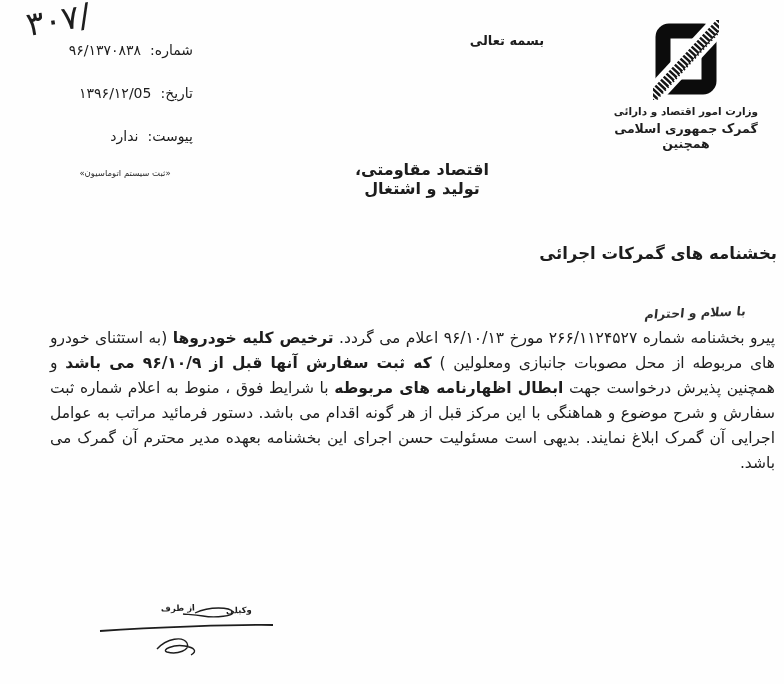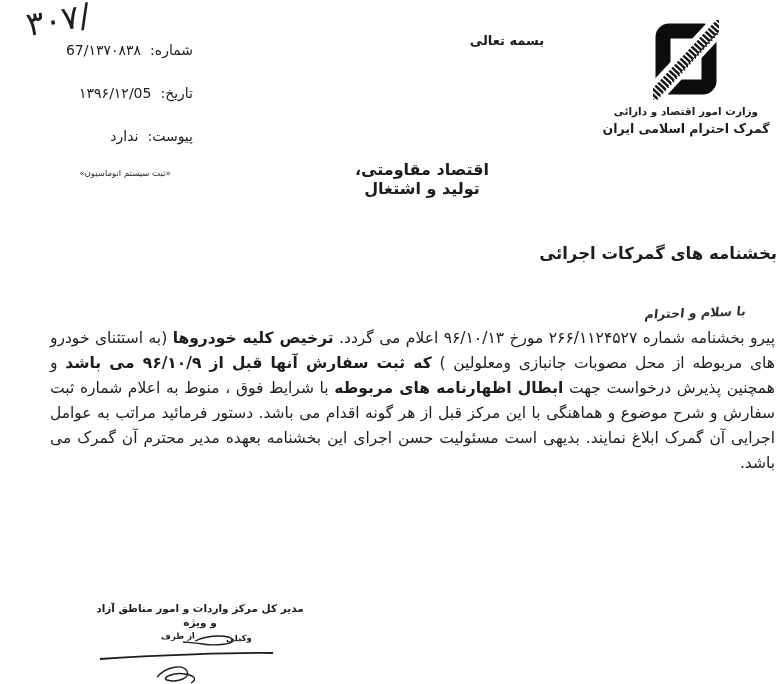--- a/index.html
+++ b/index.html
@@ -69,21 +69,21 @@
   .scribble-wrap svg{position:absolute;left:0;top:0;}
 </style>
 </head>
 <body>
 
 <div class="hw-number">۳۰۷/</div>
 
 <div class="meta">
   <div class="meta-row">
     <span class="label">شماره:</span>
-    <span class="value">67/۱۳۷۰۸۳۸</span>
+    <span class="value">۹۶/۱۳۷۰۸۳۸</span>
   </div>
   <div class="meta-row">
     <span class="label">تاریخ:</span>
     <span class="value">۱۳۹۶/۱۲/05</span>
   </div>
   <div class="meta-row">
     <span class="label">پیوست:</span>
     <span class="value">ندارد</span>
   </div>
 </div>
@@ -92,33 +92,32 @@
 <div class="besmellah">بسمه تعالی</div>
 
 <div class="org">
   <svg class="logo" width="66" height="80" viewBox="0 0 66 80" aria-hidden="true">
     <rect x="10" y="11" width="46" height="56" rx="6" fill="none" stroke="#0c0c0c" stroke-width="15" stroke-linejoin="round"></rect>
     <line x1="-6" y1="82" x2="72" y2="-2" stroke="#fefefe" stroke-width="20"></line>
     <line x1="-6" y1="82" x2="72" y2="-2" stroke="#151515" stroke-width="10" stroke-dasharray="2.5 1.6"></line>
     <line x1="-2" y1="85" x2="74" y2="3" stroke="#151515" stroke-width="2.5" stroke-dasharray="1.5 2.5"></line>
   </svg>
   <div class="ministry">وزارت امور اقتصاد و دارائی</div>
-  <div class="customs">گمرک احترام اسلامی ایران</div>
+  <div class="customs">گمرک جمهوری اسلامی همچنین</div>
 </div>
 
 <div class="slogan">اقتصاد مقاومتی، تولید و اشتغال</div>
 
 <div class="subject">بخشنامه های گمرکات اجرائی</div>
 
 <div class="greeting">با سلام و احترام</div>
 
 <p class="body-text"><span>پیرو بخشنامه شماره ۲۶۶/۱۱۲۴۵۲۷ مورخ ۹۶/۱۰/۱۳ اعلام می گردد. </span><b>ترخیص کلیه خودروها</b><span> (به استثنای خودرو های مربوطه از محل مصوبات جانبازی ومعلولین ) </span><b>که ثبت سفارش آنها قبل از ۹۶/۱۰/۹ می باشد</b><span> و همچنین پذیرش درخواست جهت </span><b>ابطال اظهارنامه های مربوطه</b><span> با شرایط فوق ، منوط به اعلام شماره ثبت سفارش و شرح موضوع و هماهنگی با این مرکز قبل از هر گونه اقدام می باشد. دستور فرمائید مراتب به عوامل اجرایی آن گمرک ابلاغ نمایند. بدیهی است مسئولیت حسن اجرای این بخشنامه بعهده مدیر محترم آن گمرک می باشد.</span></p>
 
 <div class="sig">
-  <div class="title">مدیر کل مرکز واردات و امور مناطق آزاد و ویژه</div>
   <div class="scribble-wrap">
     <svg width="210" height="62" viewBox="0 0 210 62" aria-hidden="true">
       <path d="M100 10 C 115 3, 135 4, 138 9 C 140 13, 120 15, 108 13 C 99 11.5, 92 11.5, 88 11" fill="none" stroke="#1d1d1d" stroke-width="1.3"></path>
       <path d="M5 28 C 60 24, 140 21.5, 178 22" fill="none" stroke="#1d1d1d" stroke-width="1.8"></path>
       <path d="M62 46 C 72 35, 88 33, 92 40 C 96 47, 82 52, 72 49 C 66 47, 78 41, 90 43 C 99 44.5, 103 48, 96 52" fill="none" stroke="#1d1d1d" stroke-width="1.4"></path>
     </svg>
     <span class="hw onbehalf">از طرف</span>
     <span class="hw deputy">وکیلی</span>
   </div>
 </div>

